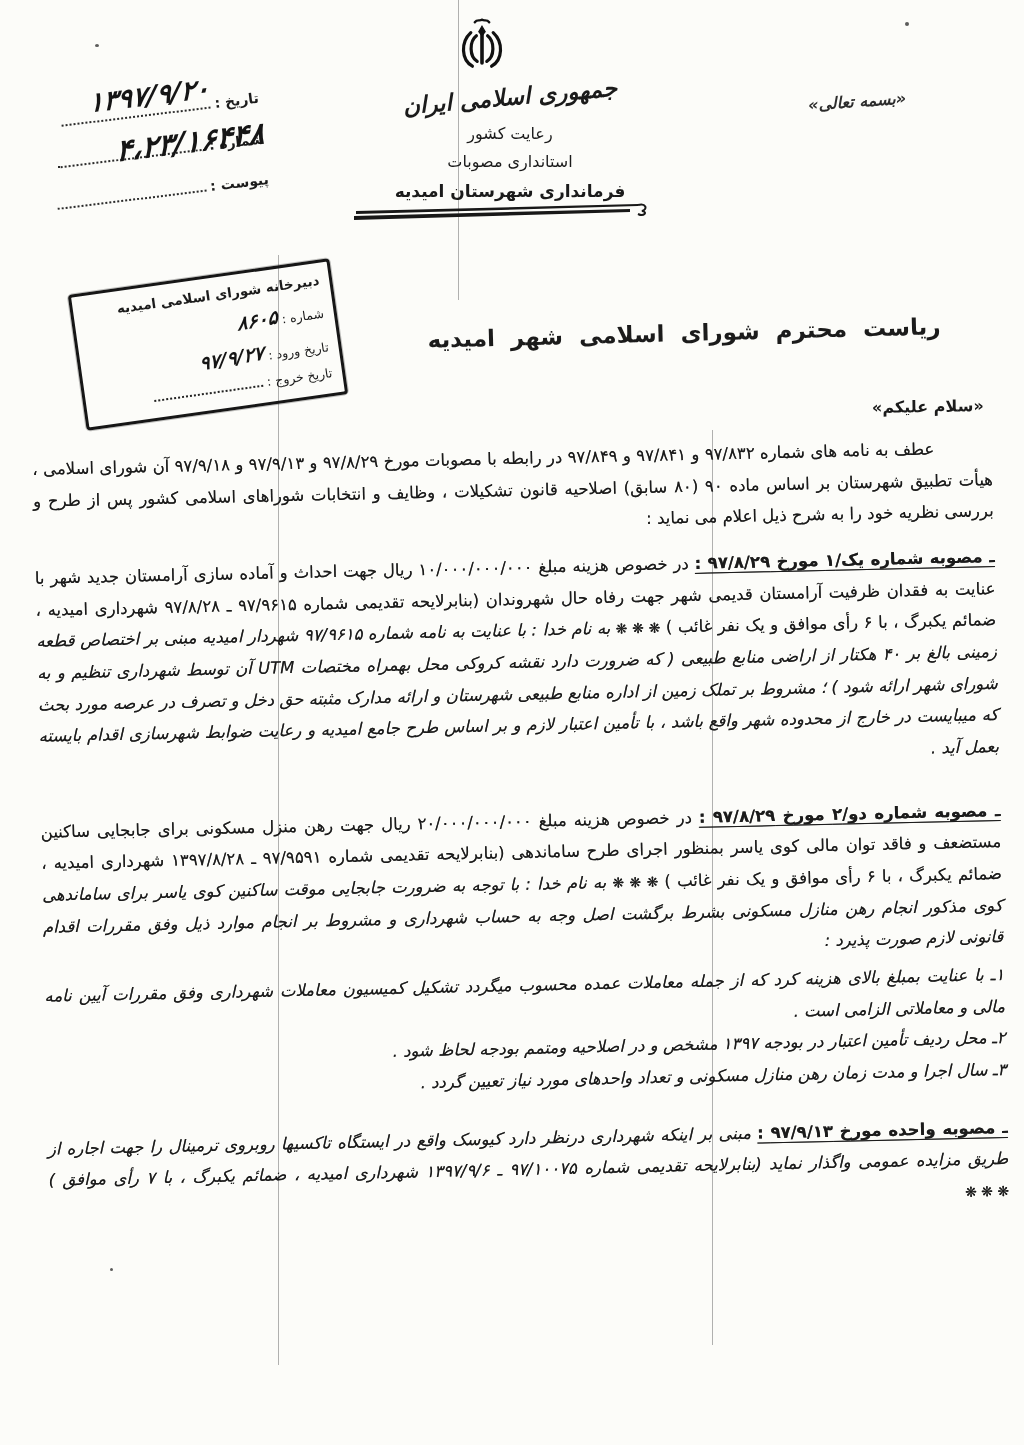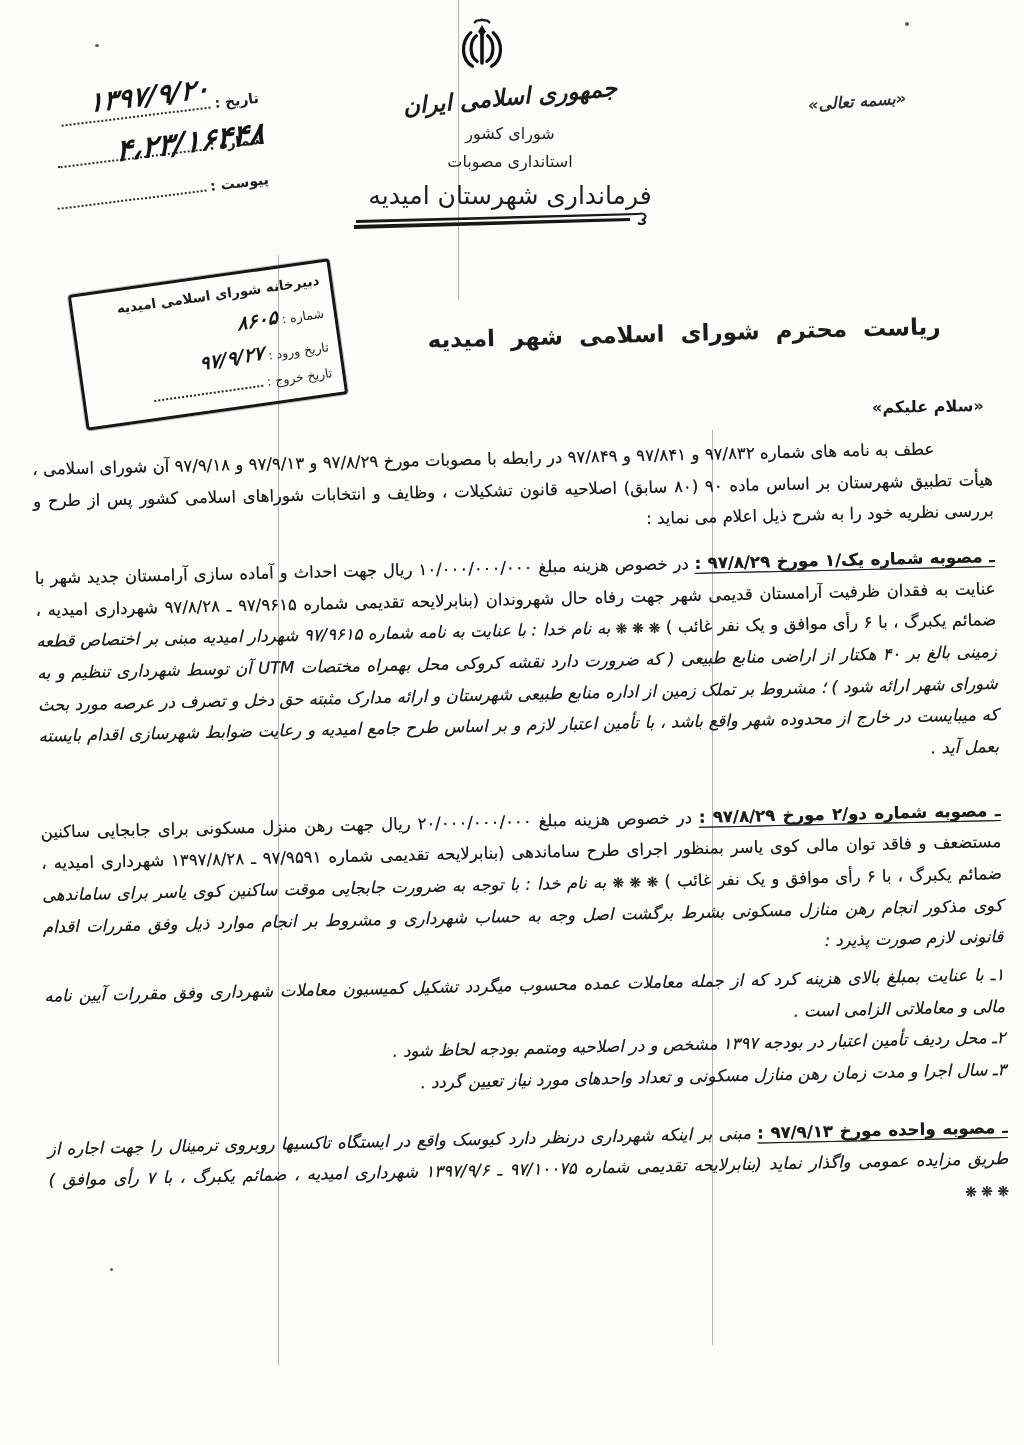--- a/index.html
+++ b/index.html
@@ -22,21 +22,21 @@
 
   
   .letterhead{position:absolute;top:16px;left:320px;width:380px;text-align:center;}
   .emblem{display:block;margin:0 auto 6px auto;transform:translateX(-28px);}
   .lh-calli{
     font-size:23px;font-weight:bold;font-style:italic;
     transform:rotate(-5deg);letter-spacing:0;
     margin:4px 0 14px 0;
   }
   .lh-line{font-size:16px;margin:9px 0;}
-  .lh-office{font-size:25px;font-weight:normal;margin:10px 0 0 0;letter-spacing:.5px;}
+  .lh-office{font-size:17px;font-weight:bold;margin:10px 0 0 0;letter-spacing:.5px;}
   .flourish{display:block;margin:2px auto 0 auto;transform:translateX(-6px);}
 
   
   .meta{
     position:absolute;top:104px;left:6px;width:260px;
     transform:rotate(-7deg);font-size:14px;direction:rtl;
   }
   .meta-row{position:relative;margin-bottom:24px;white-space:nowrap;}
   .meta-label{font-weight:bold;}
   .dots{display:inline-block;border-bottom:2px dotted #2a2a2a;height:12px;}
@@ -118,21 +118,21 @@
         <path d="M30 20 L30 58" stroke-width="4.5"></path>
         <path d="M30 12 L34 19 L30 24 L26 19 Z" fill="#111" stroke-width="1.5"></path>
         <path d="M23 24 C14 31 14 50 24 56" stroke-width="4"></path>
         <path d="M37 24 C46 31 46 50 36 56" stroke-width="4"></path>
         <path d="M16 20 C3 32 4 54 18 62" stroke-width="4"></path>
         <path d="M44 20 C57 32 56 54 42 62" stroke-width="4"></path>
         <path d="M21 7 C24 3 27 6 30 4 C33 6 36 3 39 7" stroke-width="3"></path>
       </g>
     </svg>
     <div class="lh-calli">جمهوری اسلامی ایران</div>
-    <div class="lh-line">شورای کشور</div>
+    <div class="lh-line">رعایت کشور</div>
     <div class="lh-line">استانداری مصوبات</div>
     <div class="lh-office">فرمانداری شهرستان امیدیه</div>
     <svg class="flourish" width="300" height="20" viewBox="0 0 300 20" aria-hidden="true">
       <polygon points="2,8 284,1 284,3 2,11" fill="#181818"></polygon>
       <polygon points="0,13 276,6 276,9 0,17" fill="#181818"></polygon>
       <path d="M284 2 C292 0 294 6 288 8 C294 9 290 14 284 11" fill="none" stroke="#181818" stroke-width="2"></path>
     </svg>
   </header>
 
   <div class="meta">

